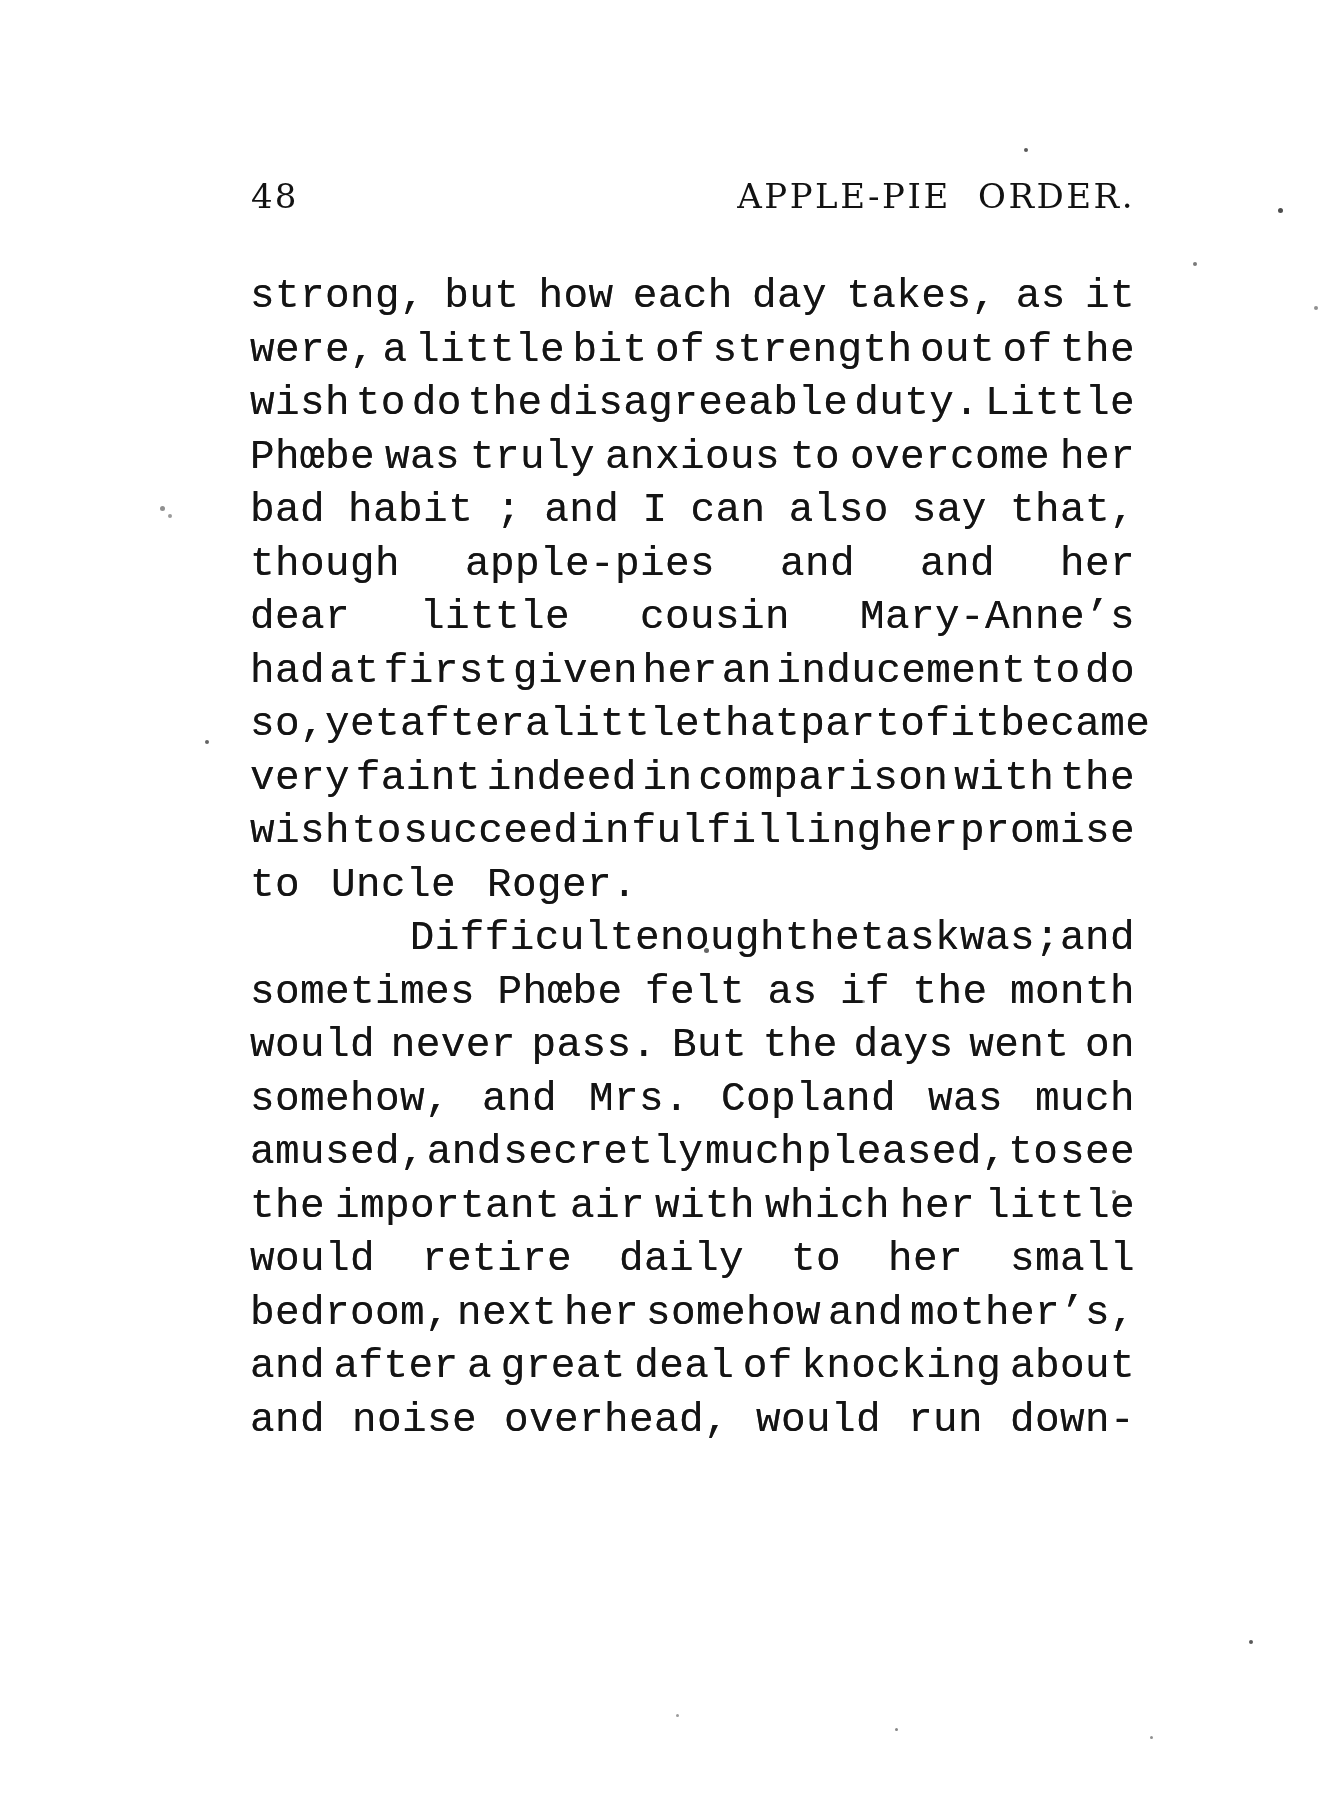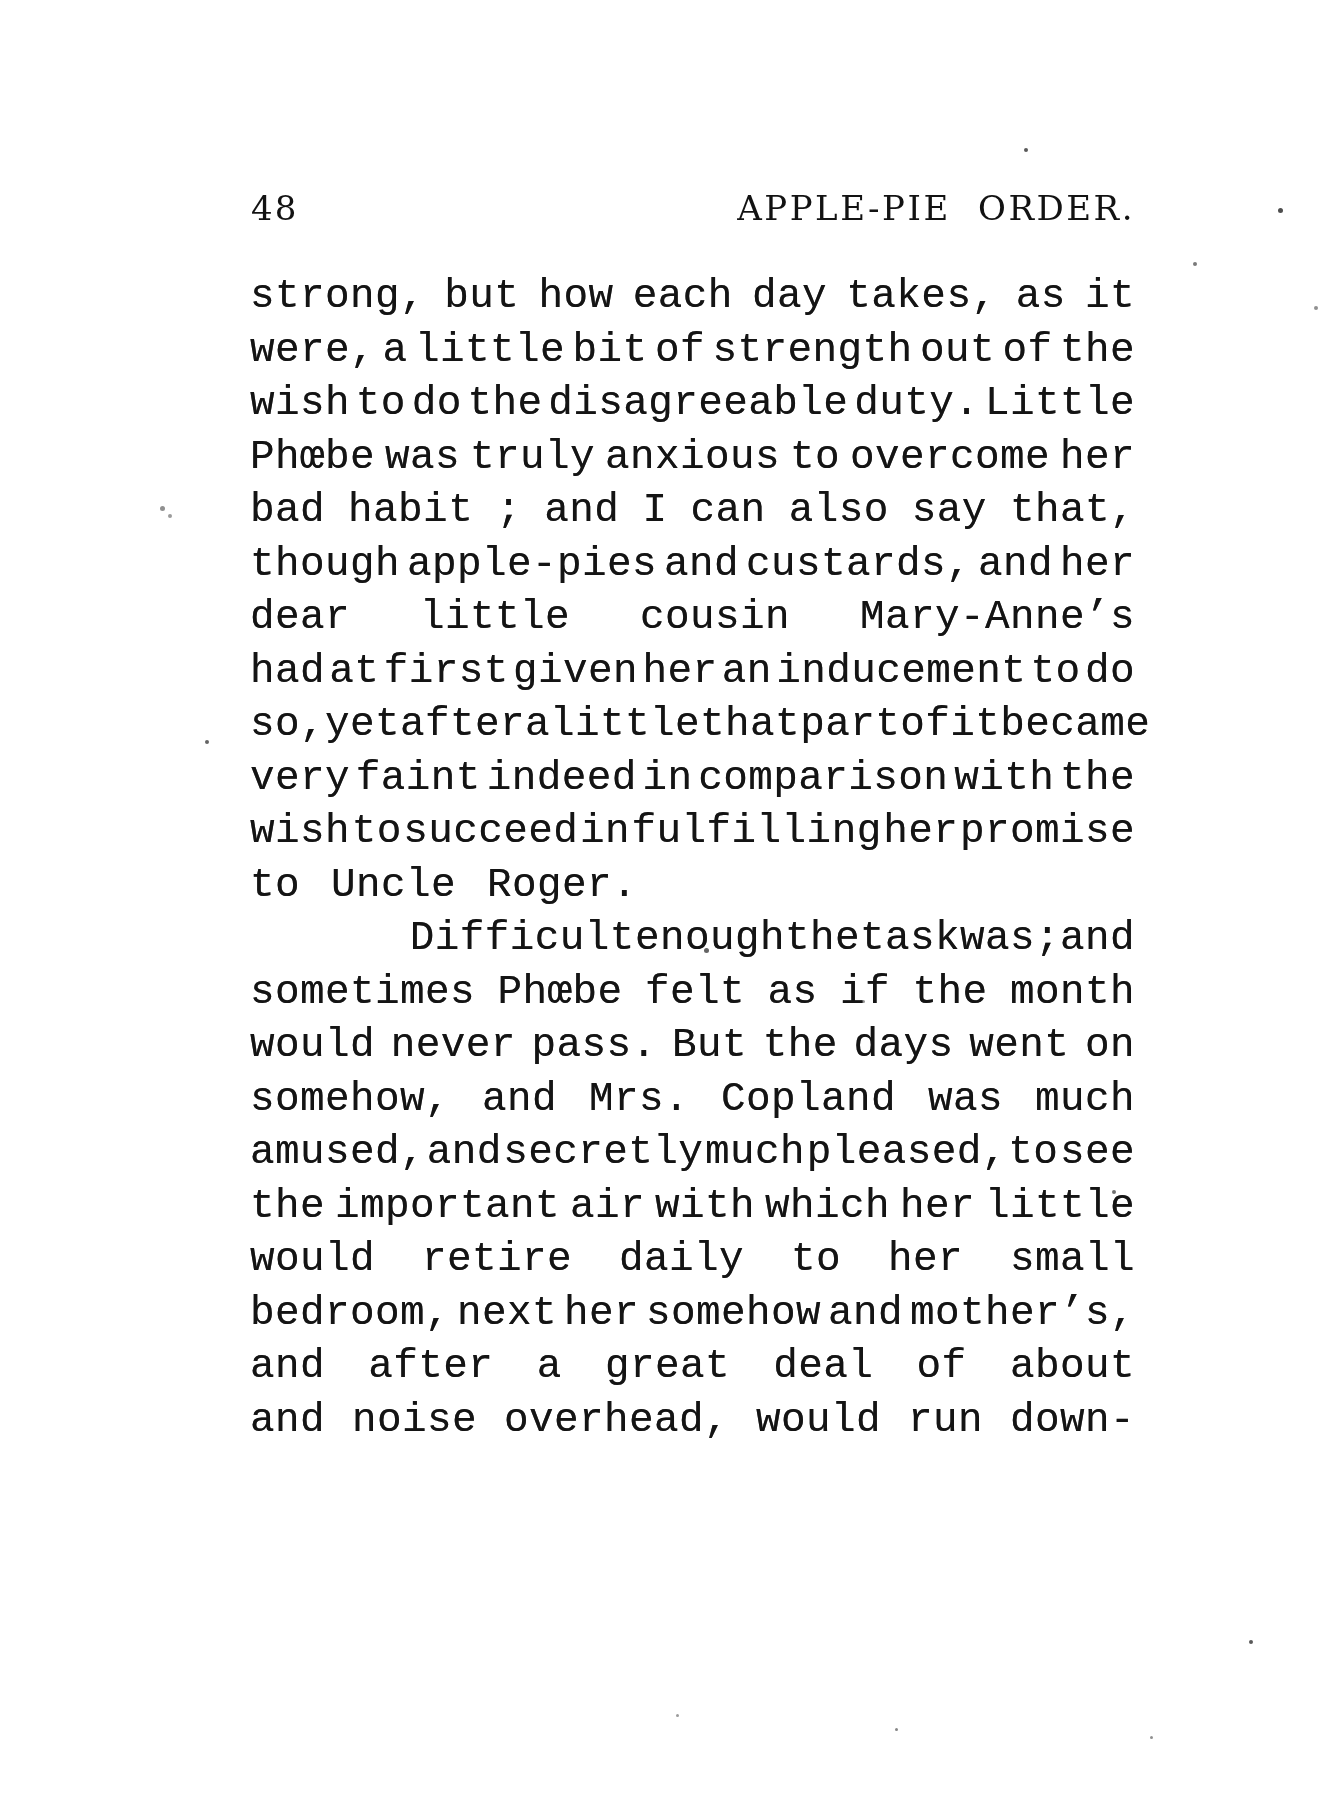--- a/index.html
+++ b/index.html
@@ -1,21 +1,21 @@
 <!DOCTYPE html>
 <html><head>
 <meta charset="utf-8">
 <style>
   * { margin:0; padding:0; box-sizing:border-box; }
   html,body { width:1339px; height:1800px; background:#ffffff; overflow:hidden; }
   body { position:relative; font-family:"DejaVu Serif", serif; color:#141414; }
 
   
   .header {
-    position:absolute; left:250px; top:191px; width:885px; height:44px;
+    position:absolute; left:250px; top:179px; width:885px; height:44px;
   }
   .page-number {
     position:absolute; left:1px; top:0; font-size:34px; line-height:34px;
     letter-spacing:2px; color:#121212;
   }
   .running-title {
     position:absolute; left:0; right:0; top:0; text-align:right;
     font-size:34px; line-height:34px; letter-spacing:2.5px; word-spacing:14px;
     color:#121212;
   }
@@ -98,21 +98,20 @@
       <span>I</span>
       <span>can</span>
       <span>also</span>
       <span>say</span>
       <span>that,</span>
     </div>
     <div class="line">
       <span>though</span>
       <span>apple-pies</span>
       <span>and</span>
-      <span>custards,</span>
       <span>and</span>
       <span>her</span>
     </div>
     <div class="line">
       <span>dear</span>
       <span>little</span>
       <span>cousin</span>
       <span>Mary-Anne’s</span>
     </div>
     <div class="line">
@@ -227,20 +226,21 @@
       <span>and</span>
       <span>mother’s,</span>
     </div>
     <div class="line">
       <span>and</span>
       <span>after</span>
       <span>a</span>
       <span>great</span>
       <span>deal</span>
       <span>of</span>
+      <span>knocking</span>
       <span>about</span>
     </div>
     <div class="line">
       <span>and</span>
       <span>noise</span>
       <span>overhead,</span>
       <span>would</span>
       <span>run</span>
       <span>down-</span>
     </div>

